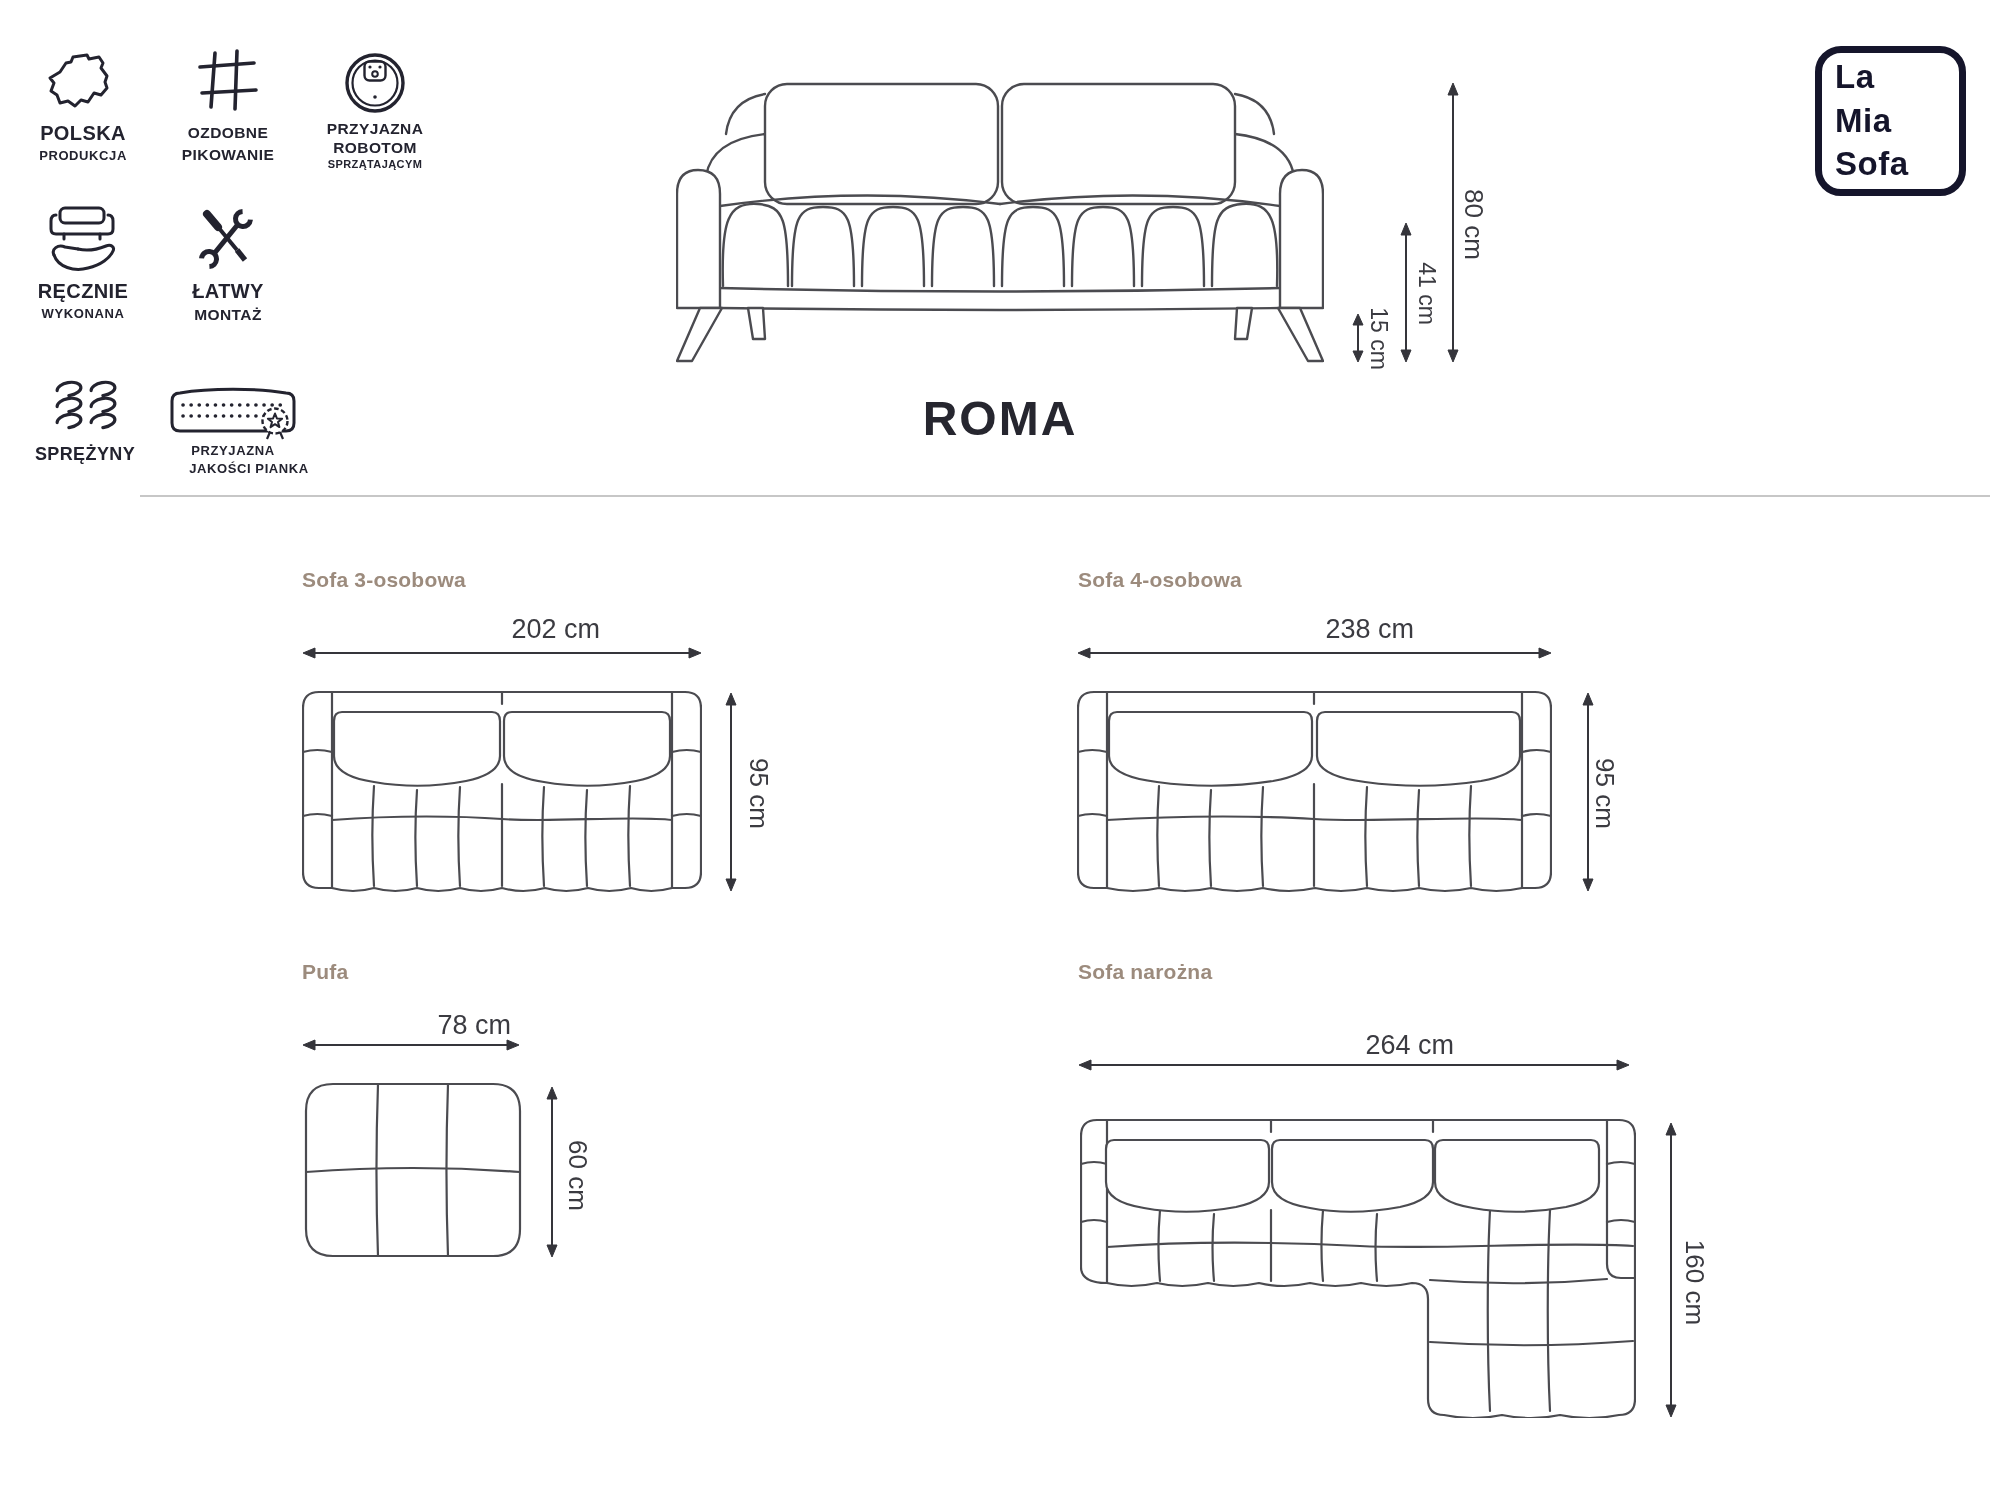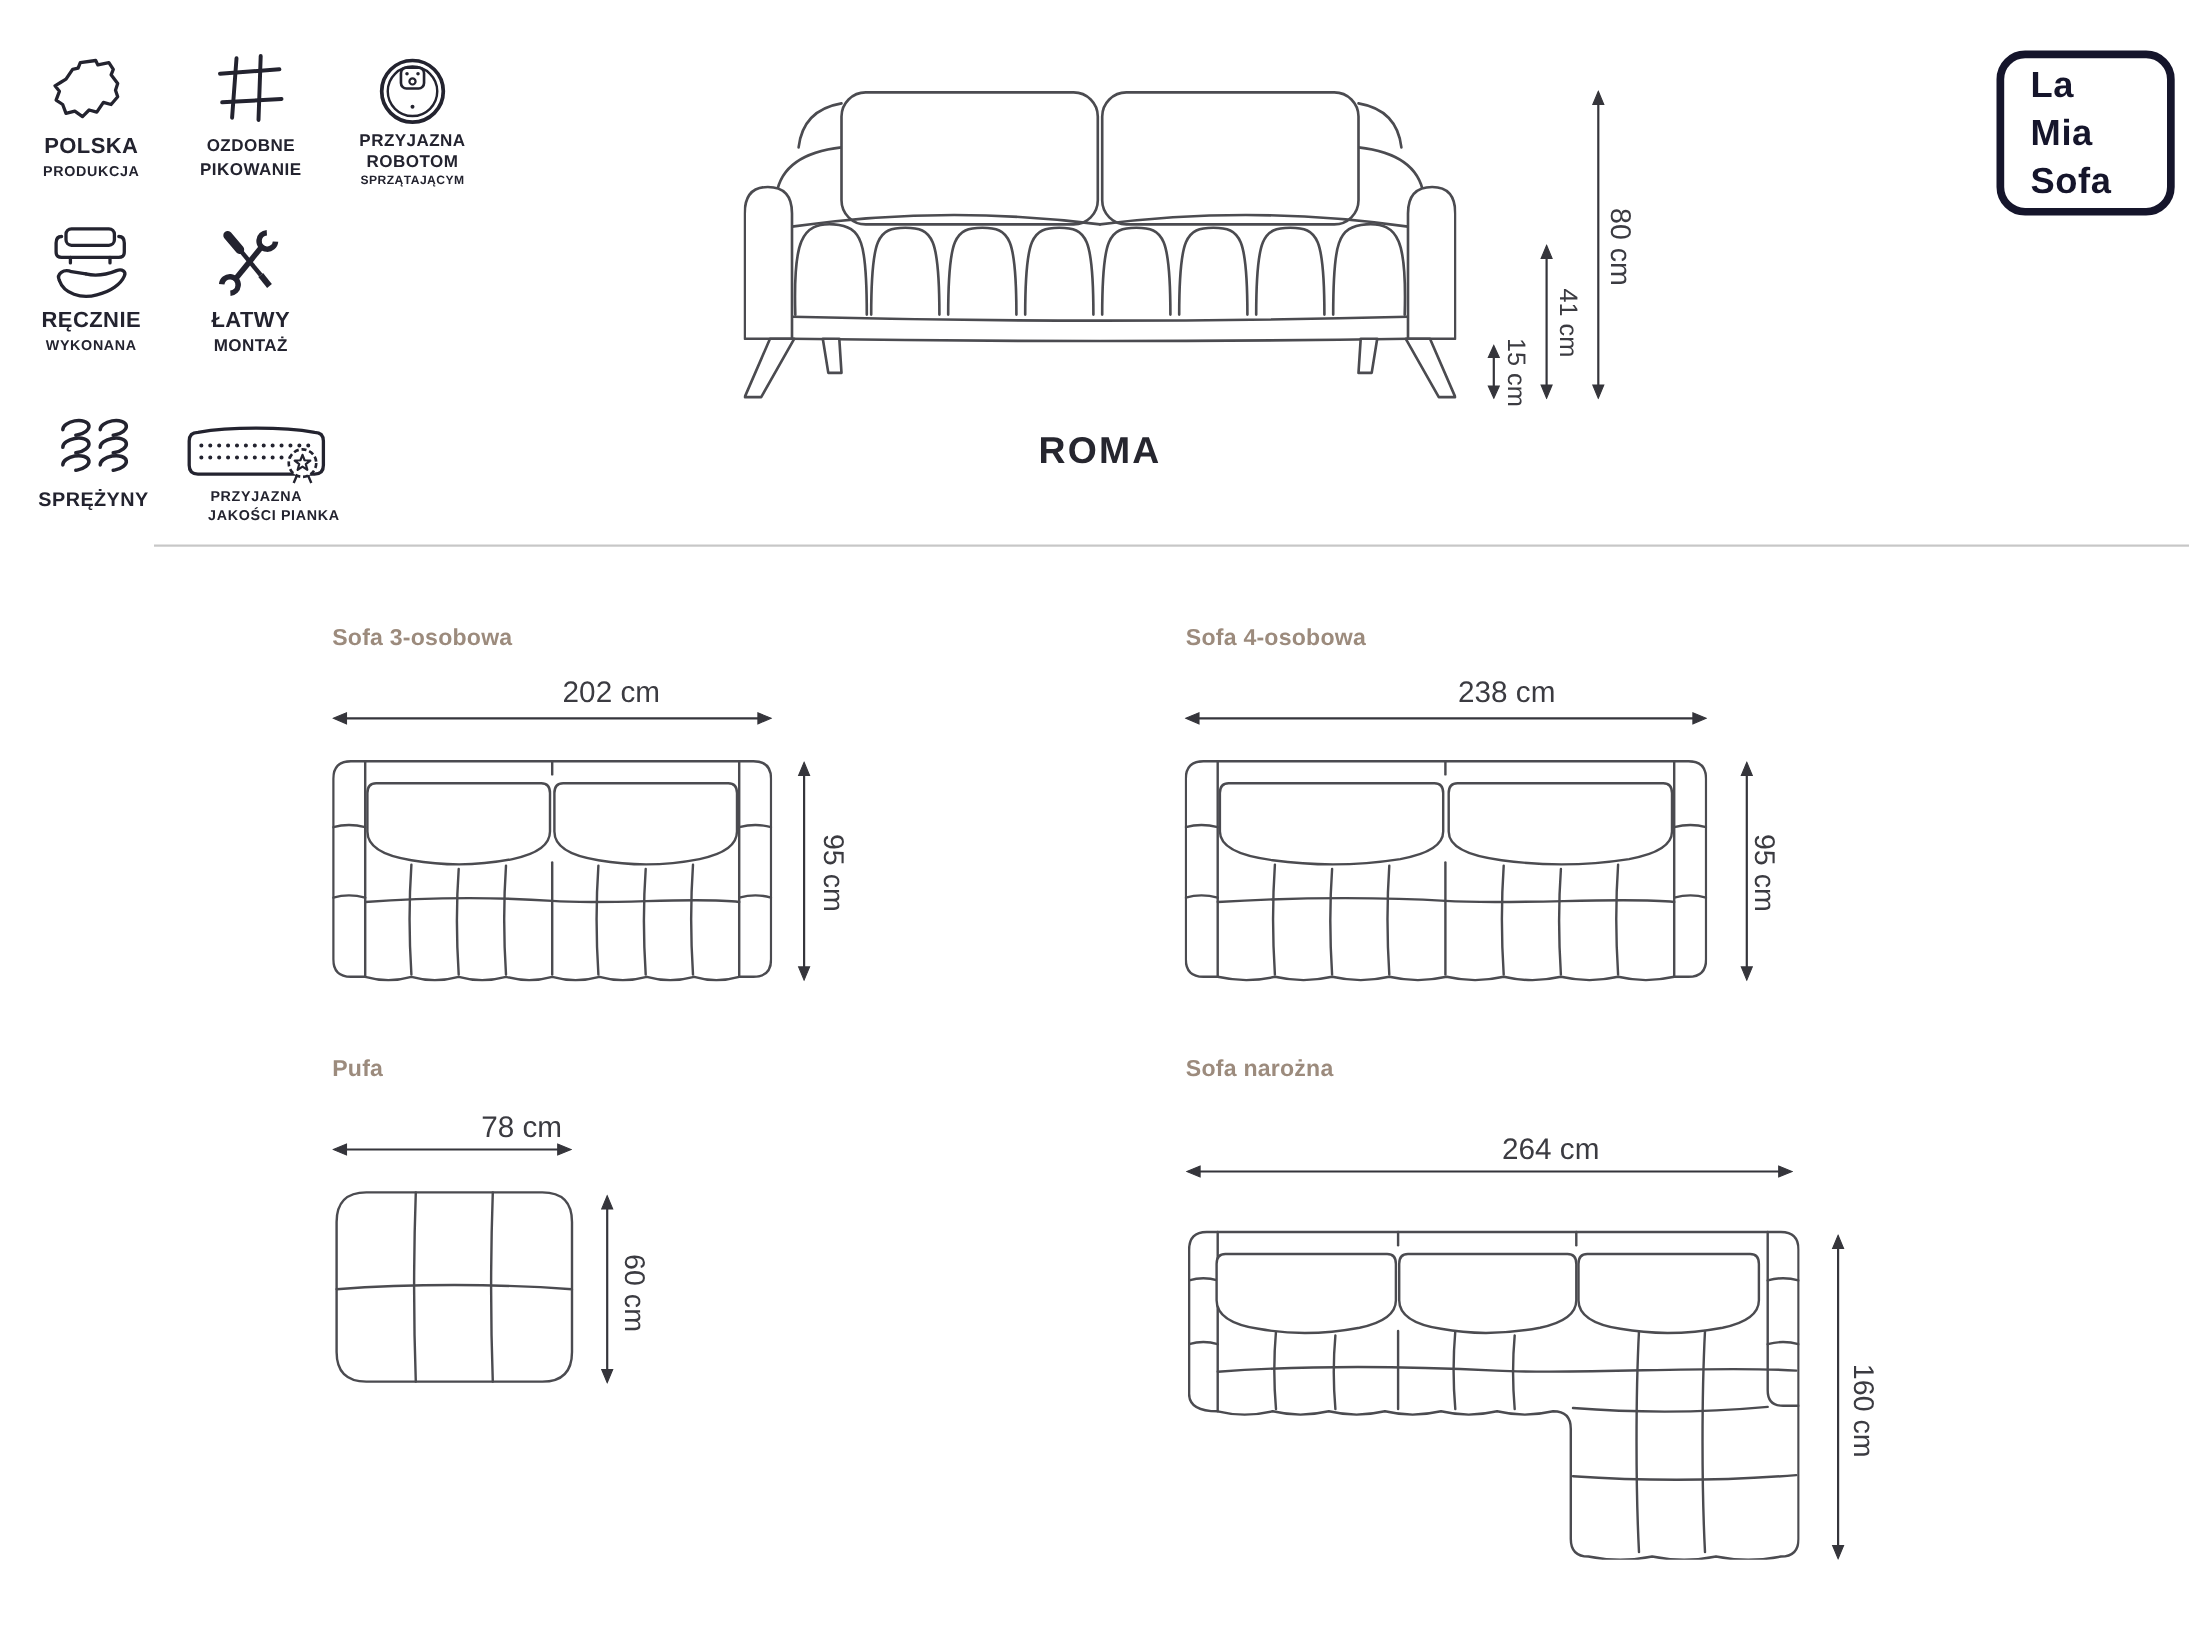--- a/index.html
+++ b/index.html
@@ -14,24 +14,24 @@
   .t-sm{font-size:13px;letter-spacing:.6px;}
   .t-xs{font-size:11px;letter-spacing:.4px;}
   
   .hlabel{position:absolute;width:200px;text-align:right;font-size:27px;color:#3b3b41;}
   .vlabel{position:absolute;width:100px;text-align:center;font-size:26px;color:#3b3b41;transform:rotate(90deg);}
   .vlabel.small{font-size:23px;}
   
   .heading{position:absolute;font-size:21px;font-weight:bold;color:#9c8b7d;letter-spacing:.2px;}
   
   .title{position:absolute;left:850px;top:391px;width:300px;text-align:center;
-         font-size:34px;font-weight:bold;letter-spacing:2px;color:#26262f;}
+         font-size:48px;font-weight:bold;letter-spacing:2px;color:#26262f;}
   
   .logo{position:absolute;left:1815px;top:46px;width:124px;height:134px;border:7px solid #15152b;
-        border-radius:26px;background:#fff;padding:2px 0 0 24px;box-sizing:content-box;}
+        border-radius:26px;background:#fff;padding:2px 0 0 13px;box-sizing:content-box;}
   .logo div{font-size:33px;line-height:1.32;font-weight:bold;color:#15152b;letter-spacing:.5px;}
   .divider{position:absolute;left:140px;top:495px;width:1850px;height:2px;background:#c7c7c7;}
   svg{display:block;}
 </style>
 </head>
 <body>
 
 <div id="canvas">
 
   <div class="abs">

